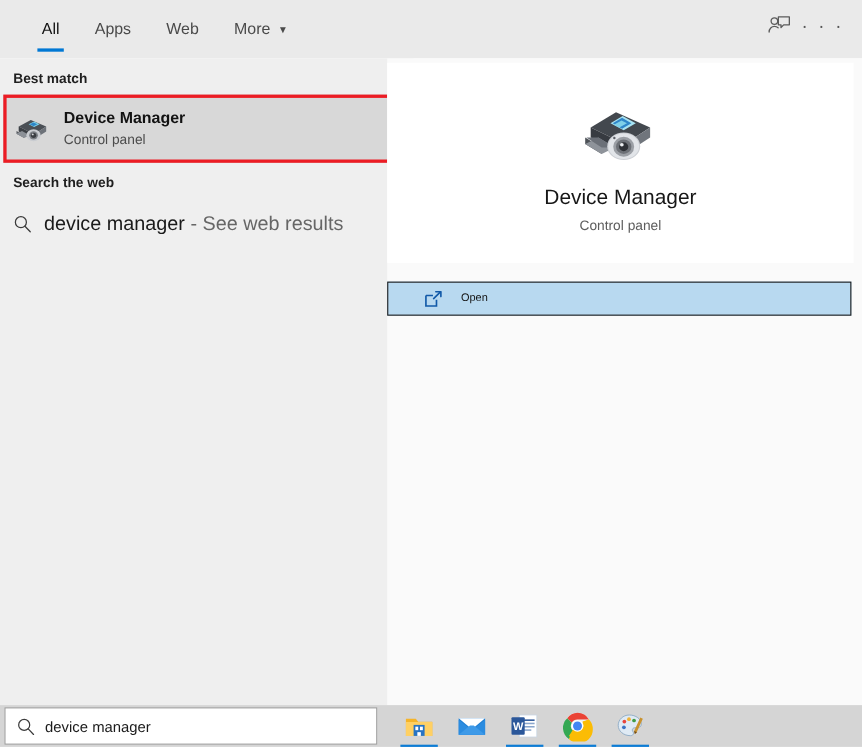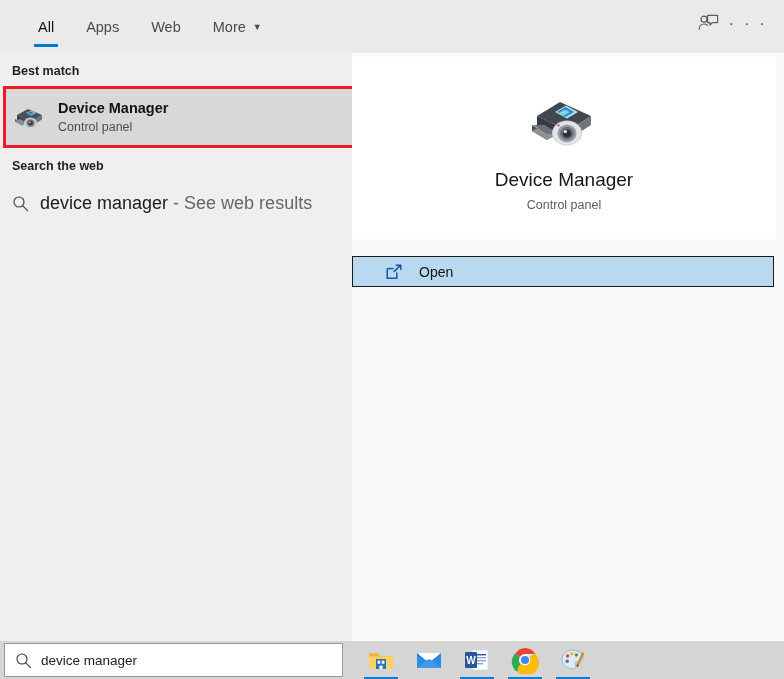--- a/index.html
+++ b/index.html
@@ -176,21 +176,21 @@
     width: 422px; height: 31px;
     background: #b8d9f0;
     border: 1px solid #1b1b1b;
     box-sizing: border-box;
     display: flex;
     align-items: center;
     padding-left: 32px;
     cursor: default;
   }
   .open-icon { width: 20px; height: 20px; margin-right: 14px; display:flex; align-items:center; }
-  .open-label { font-size: 14px; color: #131313; }
+  .open-label { font-size: 10px; color: #131313; }
 
   
   .bottom {
     position: absolute;
     left: 0; top: 641px;
     width: 784px; height: 38px;
     background: #d5d5d5;
   }
   .searchbox {
     position: absolute;

